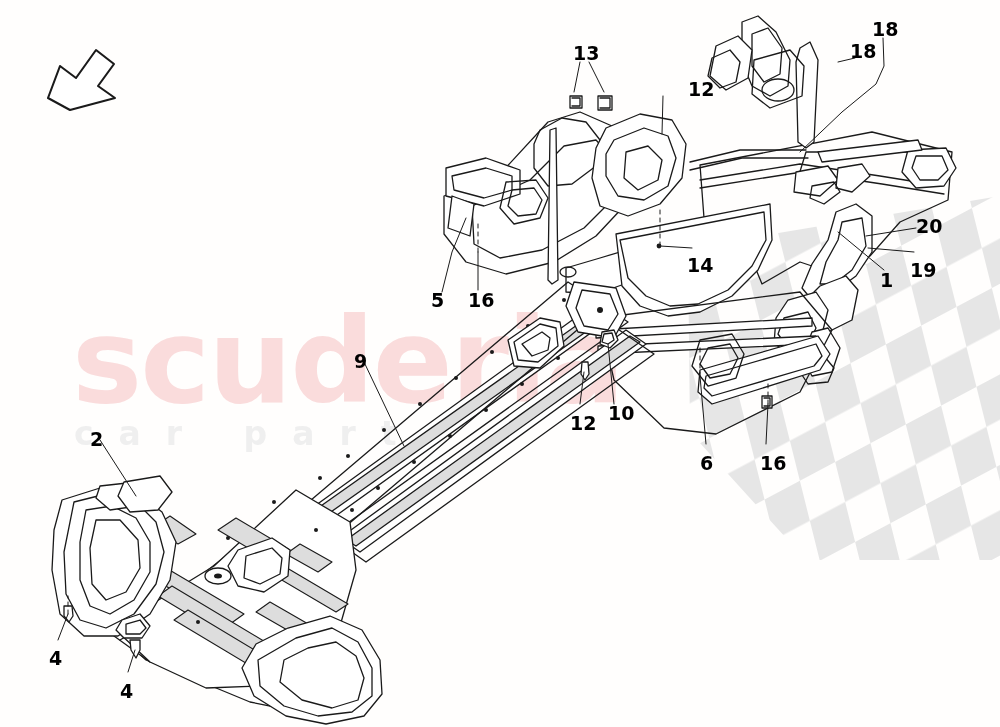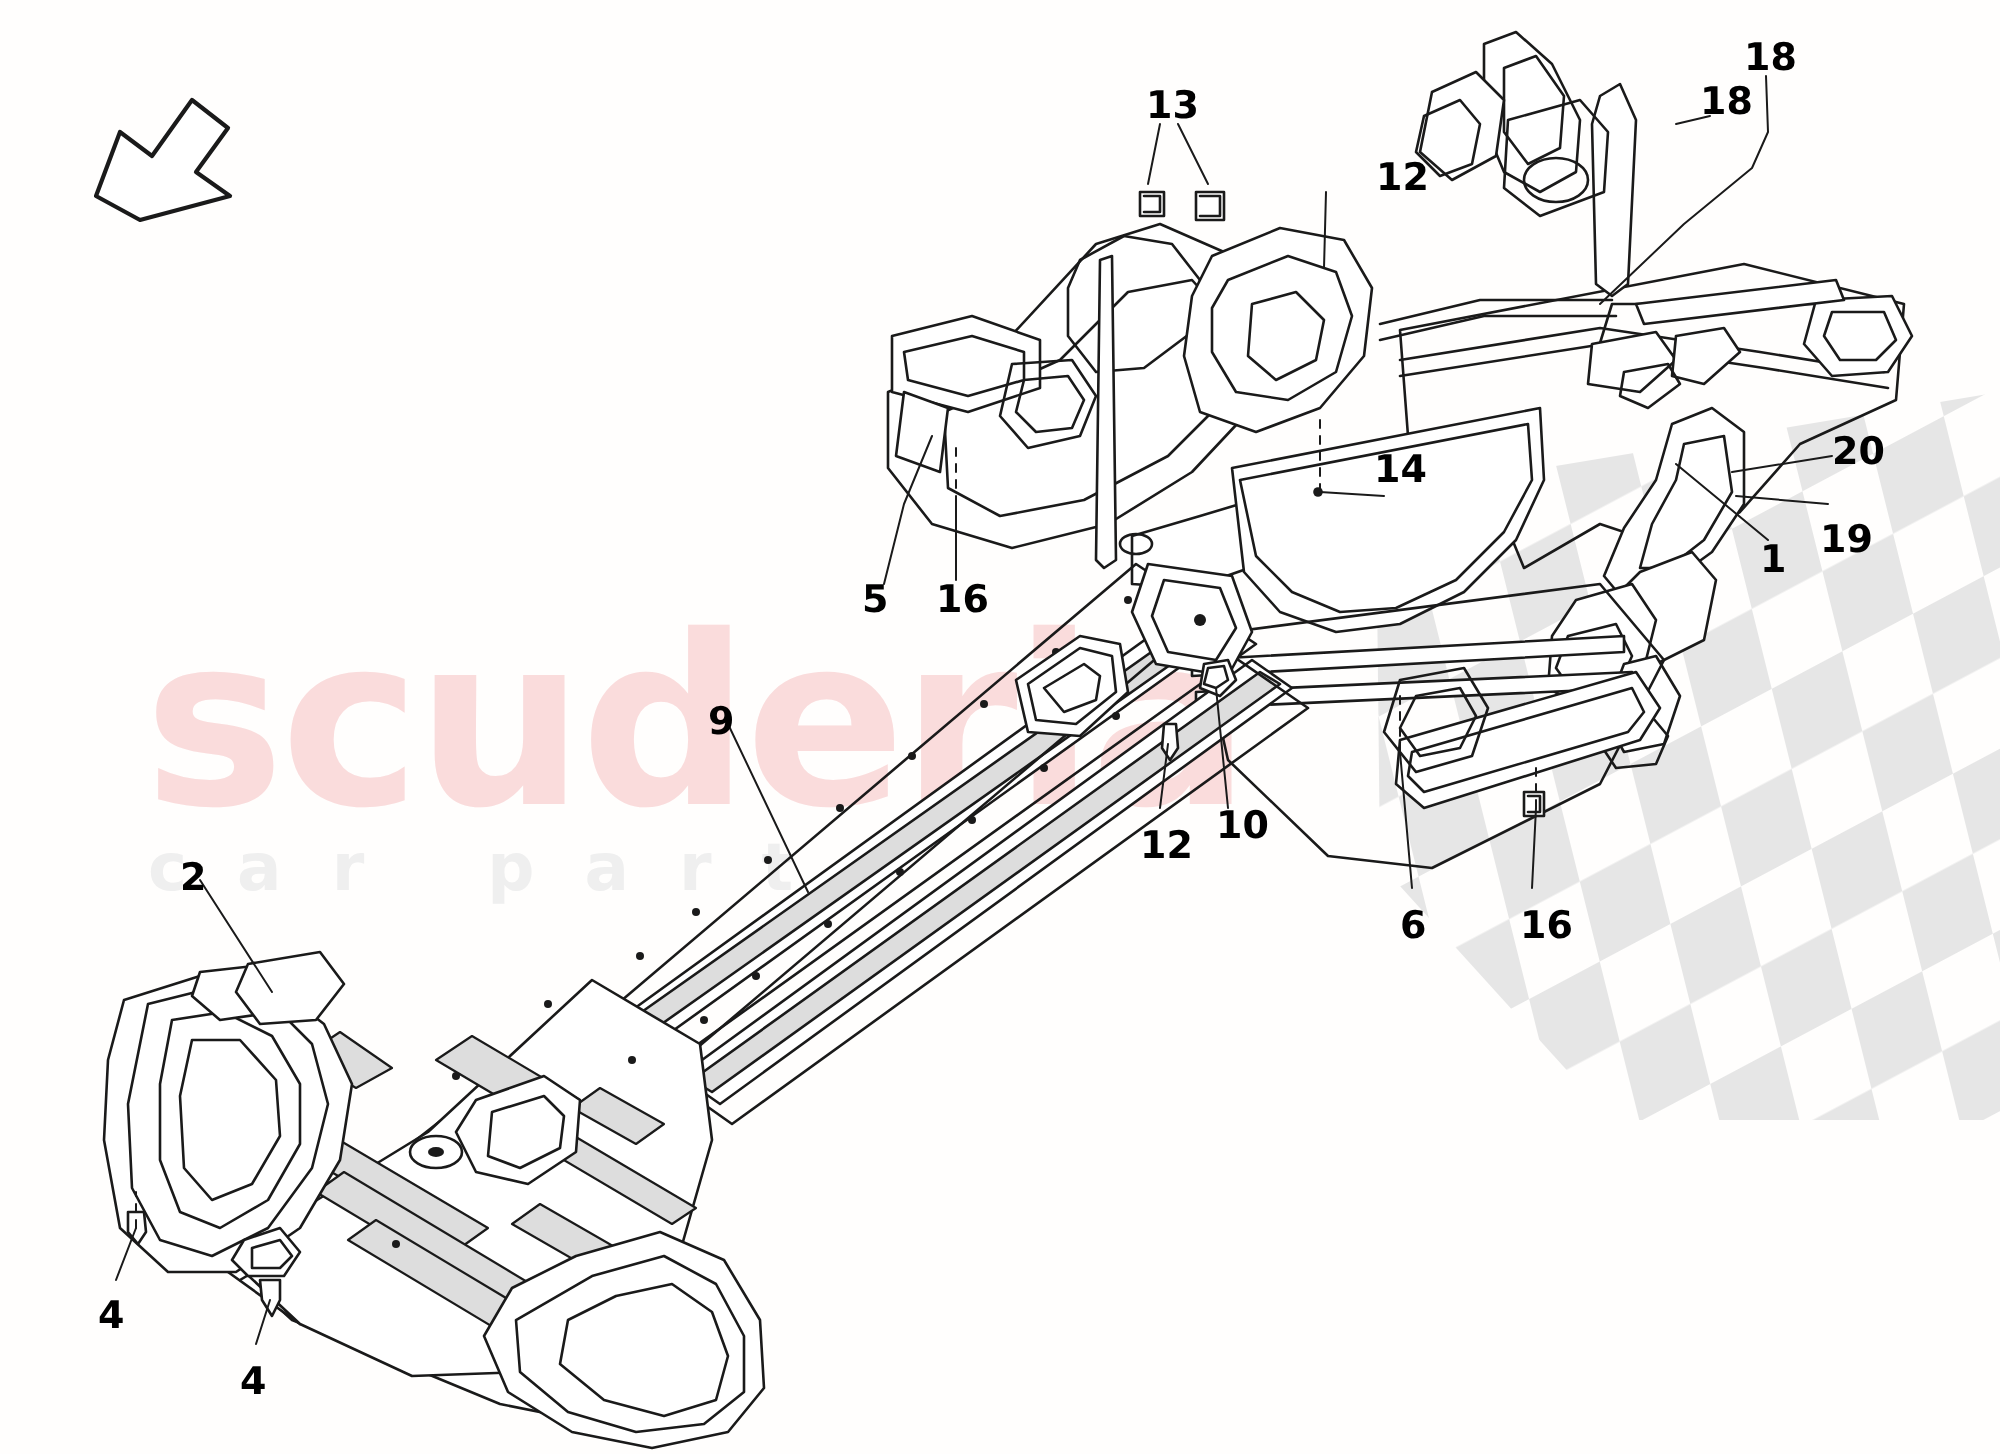--- a/index.html
+++ b/index.html
@@ -369,21 +369,21 @@
     <div class="plabel" style="left:872px; top:20px;">18</div>
 
     <div class="plabel" style="left:850px; top:42px;">18</div>
 
     <div class="plabel" style="left:652px; top:80px;margin-left:36px;">12</div>
 
     <div class="plabel" style="left:916px; top:217px;">20</div>
 
     <div class="plabel" style="left:910px; top:245px;margin-top:16px;">19</div>
 
-    <div class="plabel" style="left:687px; top:226px;">14</div>
+    <div class="plabel" style="left:687px; top:256px;">14</div>
 
     <div class="plabel" style="left:880px; top:271px;">1</div>
 
     <div class="plabel" style="left:431px; top:291px;">5</div>
 
     <div class="plabel" style="left:468px; top:291px;">16</div>
 
     <div class="plabel" style="left:354px; top:352px;">9</div>
 
     <div class="plabel" style="left:570px; top:414px;">12</div>

